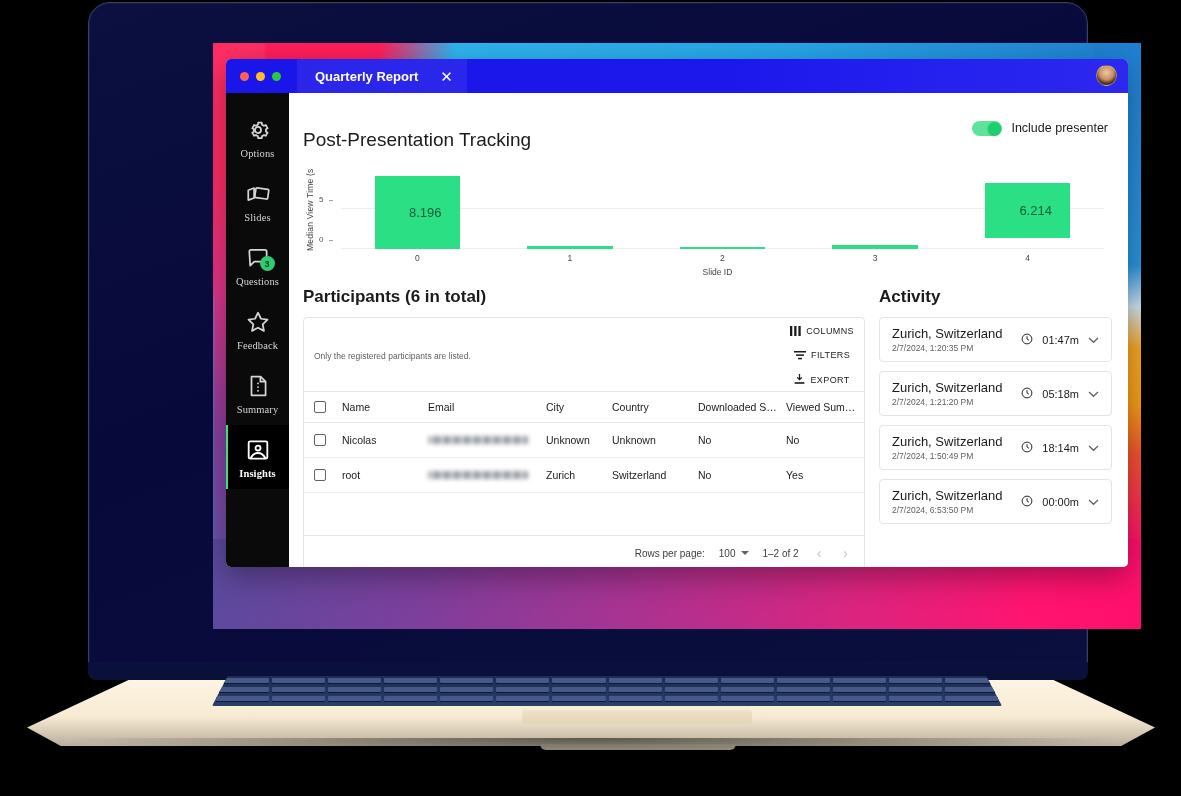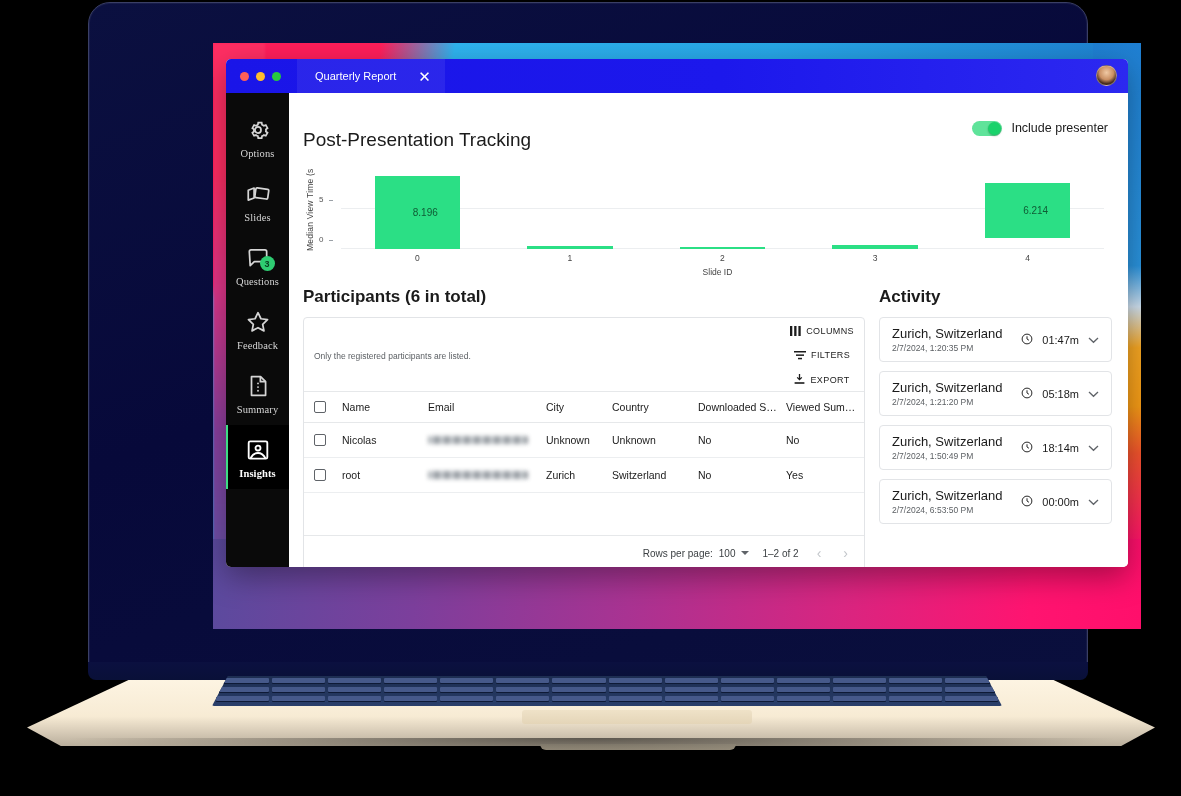--- a/index.html
+++ b/index.html
@@ -63,21 +63,21 @@
     height: 34px; background: linear-gradient(90deg,#1a15e8 0%,#1c18ec 55%,#2c28f0 100%);
     display: flex; align-items: center; position: relative;
   }
   .traffic { display:flex; gap:7px; padding-left: 14px; }
   .dot { width: 9px; height: 9px; border-radius: 50%; }
   .dot.r { background:#ff5f57; } .dot.y { background:#febc2e; } .dot.g { background:#28c840; }
   .tab {
     margin-left: 16px; height:34px; display:flex; align-items:center; gap:22px;
     padding: 0 14px 0 18px; background: rgba(255,255,255,0.07);
   }
-  .tab-title { color:#fff; font-size: 11px; }
+  .tab-title { color:#fff; font-size: 13px; font-weight: bold; }
   .tab-close { color:#fff; font-size: 15px; line-height:1; cursor:pointer; }
   .avatar {
     position:absolute; right: 11px; top: 6px; width: 21px; height: 21px; border-radius:50%;
     background: radial-gradient(circle at 50% 35%, #f0c9a4 0%, #c98f63 45%, #4b2f20 70%, #241611 100%);
     border: 1px solid rgba(255,255,255,0.35);
     overflow:hidden;
   }
 
   .app-body { display:flex; height: 474px; }
 
@@ -128,21 +128,21 @@
   .plot { position:absolute; left: 28px; right: 8px; top: 2px; bottom: 0; }
   .gridline { position:absolute; left: 10px; right:0; height:1px; background:#eceef0; }
   .ytick { position:absolute; left:-12px; font-size: 8px; color:#555; transform: translateY(-5px); }
   .ytick .dash { position:absolute; left: 10px; top: 5px; width:4px; height:1px; background:#9aa0a6; }
   .bars { position:absolute; left:10px; right:0; top:0; bottom:0; display:flex; }
   .barcell { flex:1; position:relative; }
   .bar {
     position:absolute; left: 22%; width: 56%; bottom: 0; background:#2bdf85;
     display:flex; align-items:center; justify-content:center;
   }
-  .bar .val { font-size: 10px; color:#0f5c35;padding-left:16px; }
+  .bar .val { font-size: 13px; color:#0f5c35;padding-left:16px; }
   .xlab {
     position:absolute; top: 100%; left:0; right:0; text-align:center; font-size: 8.5px; color:#444;
     margin-top: 3px;
   }
   .x-title { position:absolute; left:0; right:0; text-align:center; bottom:-12px; font-size: 8.5px; color:#444; }
 
   
   .panels { display:flex; gap: 14px; margin-top: 22px; }
   .col-left { flex: 0 0 547px; }
   .col-right { flex: 1; }
@@ -181,21 +181,21 @@
   .redacted {
     display:block; height: 8px; width: 100px;
     background: repeating-linear-gradient(90deg,#9aa0a6 0 3px, #c8ccd0 3px 6px, #7e858c 6px 10px);
     filter: blur(2.2px); opacity:.85; border-radius:2px;
   }
   .table-spacer { flex:1; }
   .table-footer {
     border-top:1px solid #e6e8ea; display:flex; align-items:center; justify-content:flex-end;
     gap: 14px; padding: 9px 12px; font-size: 10px; color:#3c4043;
   }
-  .rpp { display:flex; align-items:center; gap:6px; }
+  .rpp { display:flex; align-items:center; gap:14px; }
   .rpp-val { display:flex; align-items:center; gap:5px; cursor:pointer;text-align:center; }
   .caret { width:0;height:0;border-left:4px solid transparent;border-right:4px solid transparent;border-top:4px solid #5f6368; }
   .pg-btn { color:#c2c6ca; font-size: 14px; padding: 0 4px; cursor:pointer; }
 
   
   .act-card {
     border:1px solid #e2e4e7; border-radius:4px; background:#fff;
     padding: 8px 12px; margin-bottom: 9px; display:flex; align-items:center;
     justify-content: space-between; gap: 6px;
   }

